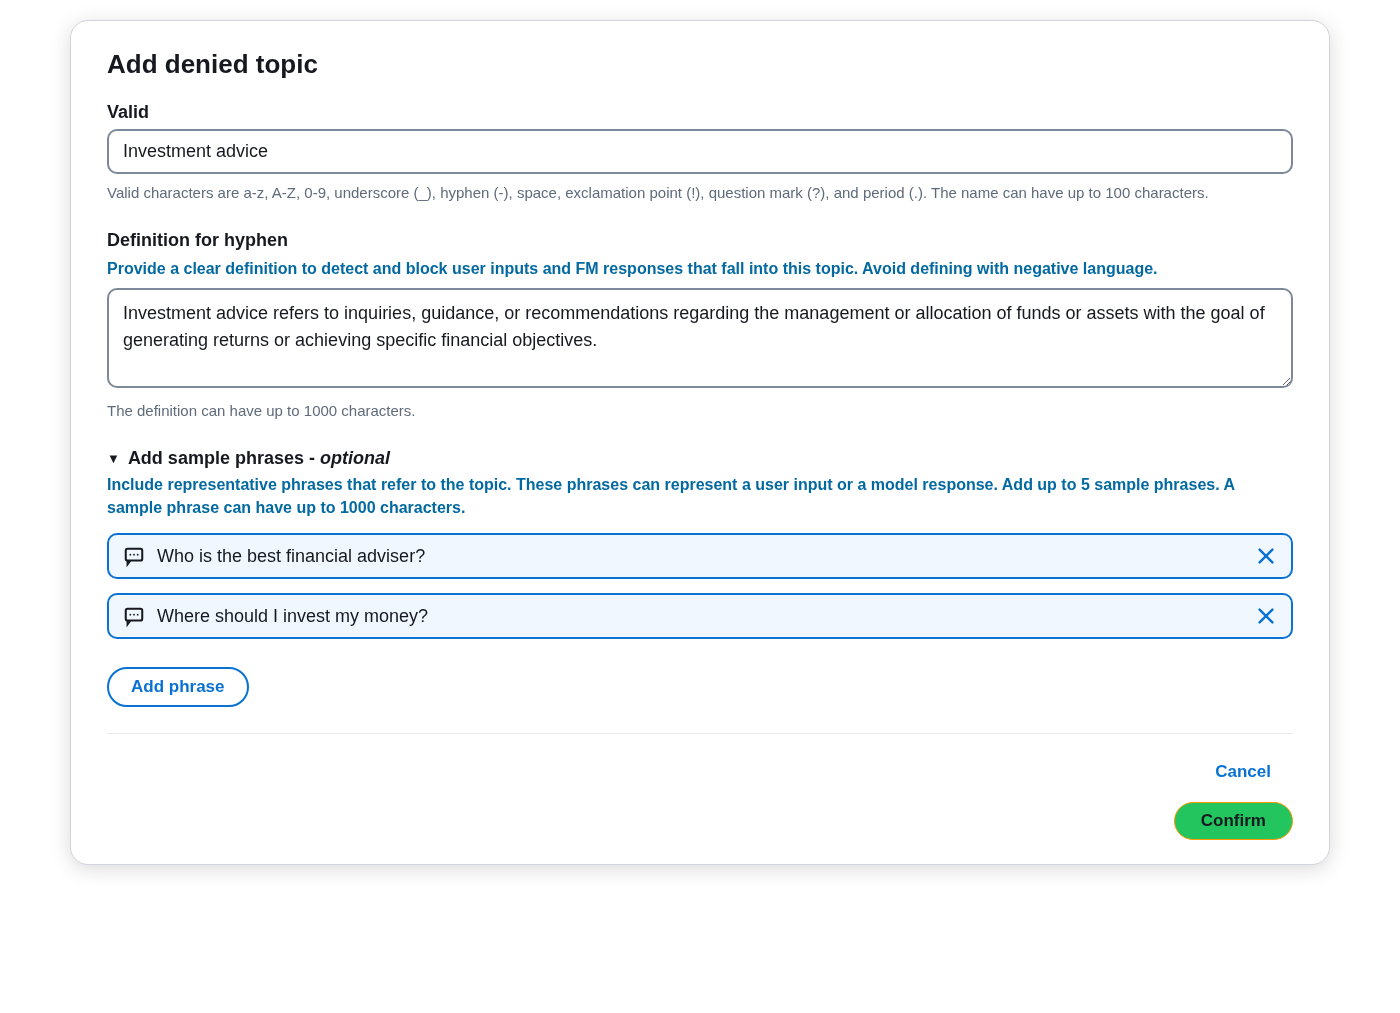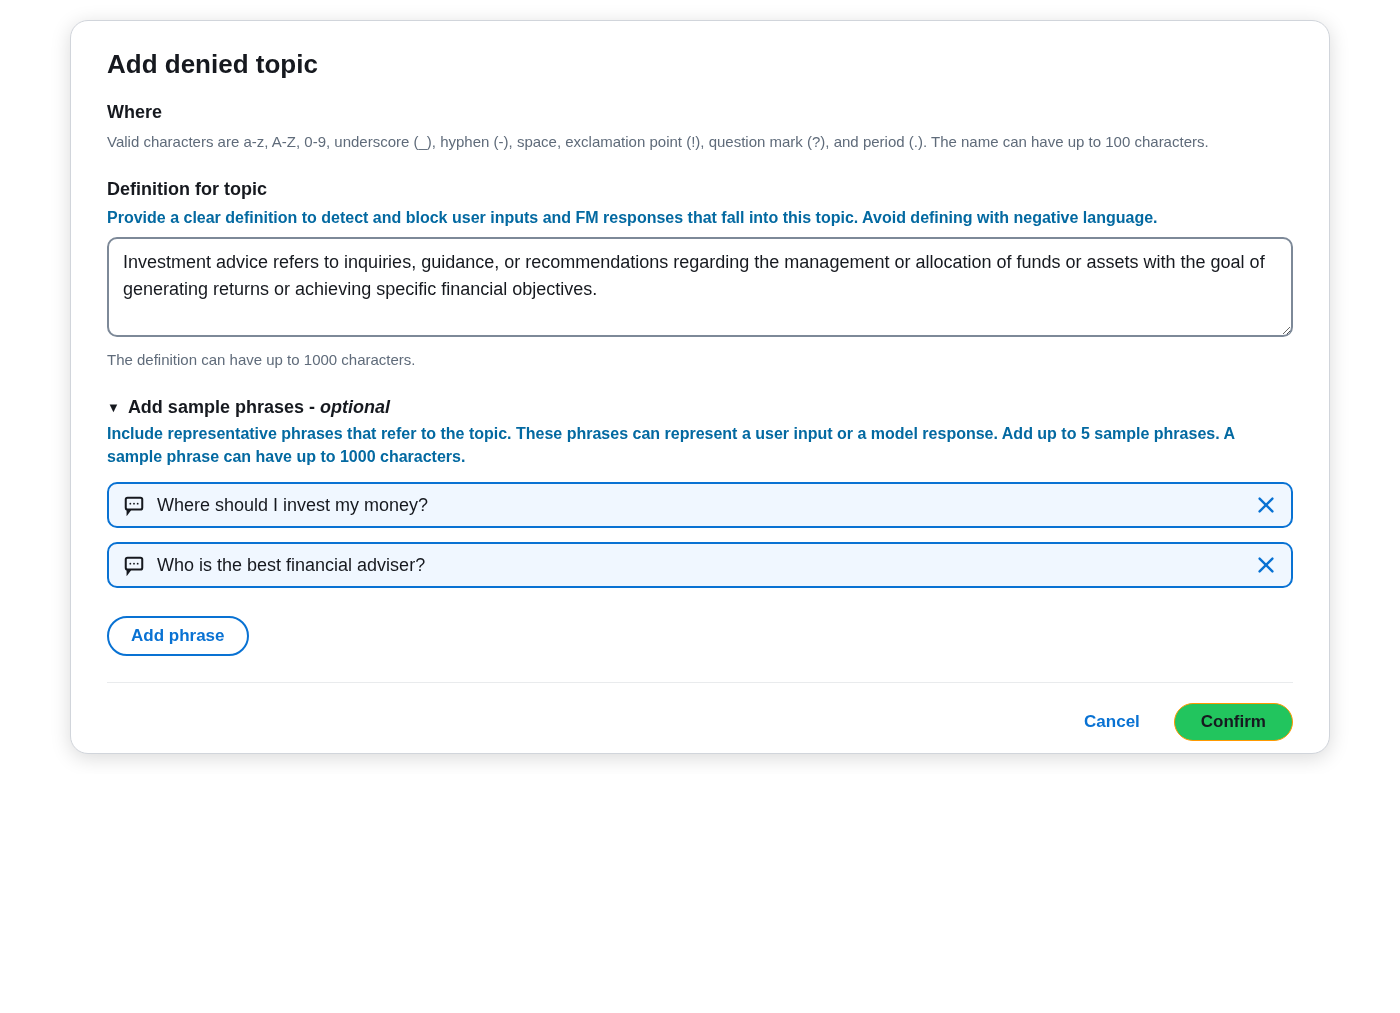--- a/index.html
+++ b/index.html
@@ -14,21 +14,21 @@
       display: flex;
       justify-content: center;
       align-items: flex-start;
     }
     .modal {
       width: 1260px;
       background: #ffffff;
       border: 1px solid #d1d5db;
       border-radius: 18px;
       box-shadow: 0 4px 20px rgba(0,0,0,0.15);
-      padding: 28px 36px 12px 36px;
+      padding: 28px 36px 24px 36px;
     }
     .modal h1 {
       font-size: 26px;
       font-weight: 700;
       color: #16191f;
       margin-bottom: 22px;
     }
     .field-group {
       margin-bottom: 26px;
     }
@@ -145,21 +145,22 @@
     }
     .divider {
       border: none;
       border-top: 1px solid #e9ebed;
       margin: 26px 0 20px 0;
     }
     .footer-actions {
       display: flex;
       justify-content: flex-end;
       gap: 12px;
-      align-items: center;
+      align-items: flex-end;
+      flex-direction: column;
     }
     .btn-cancel {
       padding: 8px 22px;
       font-size: 17px;
       font-weight: 700;
       color: #0972d3;
       background: transparent;
       border: none;
       cursor: pointer;
       font-family: inherit;
@@ -177,26 +178,27 @@
     }
   </style>
 </head>
 <body>
 
 <div class="modal">
 
   <h1>Add denied topic</h1>
 
   <div class="field-group">
-    <label class="field-label">Where</label>
+    <label class="field-label">Valid</label>
+    <input type="text" class="text-input" value="Investment advice" style="">
     <div class="field-help">Valid characters are a-z, A-Z, 0-9, underscore (_), hyphen (-), space, exclamation point (!), question mark (?), and period (.). The name can have up to 100 characters.</div>
   </div>
 
   <div class="field-group">
-    <label class="field-label">Definition for topic</label>
+    <label class="field-label">Definition for hyphen</label>
     <div class="field-sublabel">Provide a clear definition to detect and block user inputs and FM responses that fall into this topic. Avoid defining with negative language.</div>
     <textarea class="textarea-input" style="">Investment advice refers to inquiries, guidance, or recommendations regarding the management or allocation of funds or assets with the goal of generating returns or achieving specific financial objectives.</textarea>
     <div class="field-help">The definition can have up to 1000 characters.</div>
   </div>
 
   <div class="field-group">
     <div class="expand-header">
       <span class="triangle">▼</span>
       <span class="expand-title">
         <span>Add sample phrases - </span><span class="expand-optional">optional</span>
@@ -209,40 +211,40 @@
       <div class="phrase-item">
         <span class="phrase-icon">
           <svg viewBox="0 0 24 24" fill="none" stroke="currentColor" stroke-width="2.2">
             <rect x="3" y="4" width="18" height="13" rx="2"></rect>
             <path d="M8 17l-3 4v-4"></path>
             <circle cx="8" cy="10.5" r="1" fill="currentColor" stroke="none"></circle>
             <circle cx="12" cy="10.5" r="1" fill="currentColor" stroke="none"></circle>
             <circle cx="16" cy="10.5" r="1" fill="currentColor" stroke="none"></circle>
           </svg>
         </span>
-        <span class="phrase-text">Where should I invest my money?</span>
+        <span class="phrase-text">Who is the best financial adviser?</span>
         <span class="phrase-remove">
           <svg viewBox="0 0 24 24" fill="none" stroke="currentColor" stroke-width="2.6" stroke-linecap="round">
             <line x1="5" y1="5" x2="19" y2="19"></line>
             <line x1="19" y1="5" x2="5" y2="19"></line>
           </svg>
         </span>
       </div>
 
       <div class="phrase-item">
         <span class="phrase-icon">
           <svg viewBox="0 0 24 24" fill="none" stroke="currentColor" stroke-width="2.2">
             <rect x="3" y="4" width="18" height="13" rx="2"></rect>
             <path d="M8 17l-3 4v-4"></path>
             <circle cx="8" cy="10.5" r="1" fill="currentColor" stroke="none"></circle>
             <circle cx="12" cy="10.5" r="1" fill="currentColor" stroke="none"></circle>
             <circle cx="16" cy="10.5" r="1" fill="currentColor" stroke="none"></circle>
           </svg>
         </span>
-        <span class="phrase-text">Who is the best financial adviser?</span>
+        <span class="phrase-text">Where should I invest my money?</span>
         <span class="phrase-remove">
           <svg viewBox="0 0 24 24" fill="none" stroke="currentColor" stroke-width="2.6" stroke-linecap="round">
             <line x1="5" y1="5" x2="19" y2="19"></line>
             <line x1="19" y1="5" x2="5" y2="19"></line>
           </svg>
         </span>
       </div>
 
     </div>
 

